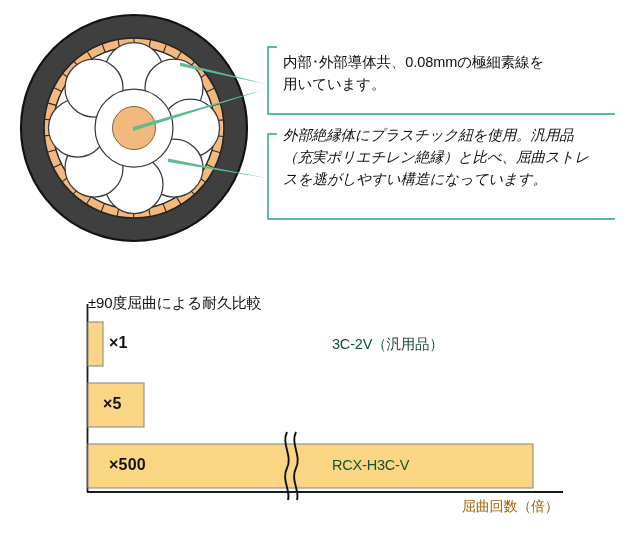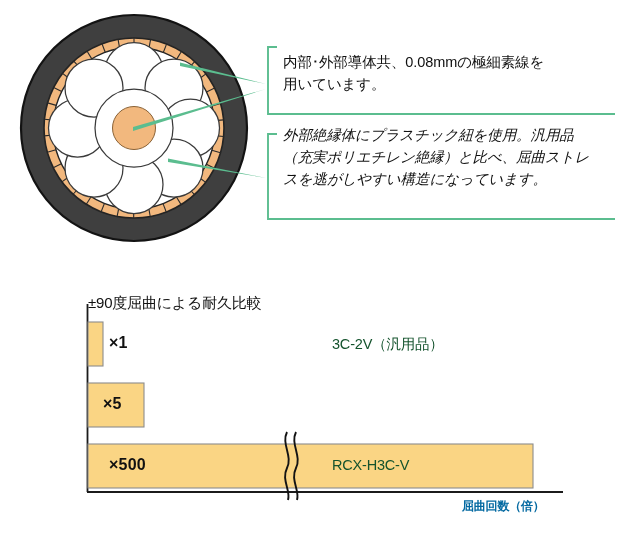--- a/index.html
+++ b/index.html
@@ -103,24 +103,24 @@
   }
   .series-label {
     position: absolute;
     font-size: 14.5px;
     color: #14532d;
     letter-spacing: -0.2px;
     font-weight: 500;
   }
   #axis-label {
     position: absolute;
-    font-size: 12px;
-    color: #0369a1;
+    font-size: 14px;
+    color: #a16207;
     letter-spacing: -0.2px;
-    font-weight: 700;
+    font-weight: 400;
   }
 </style>
 </head>
 <body>
 
 <div id="stage">
 
   <div id="cable-figure">
     <svg width="232" height="232" viewBox="0 0 232 232" xmlns="http://www.w3.org/2000/svg">
 

